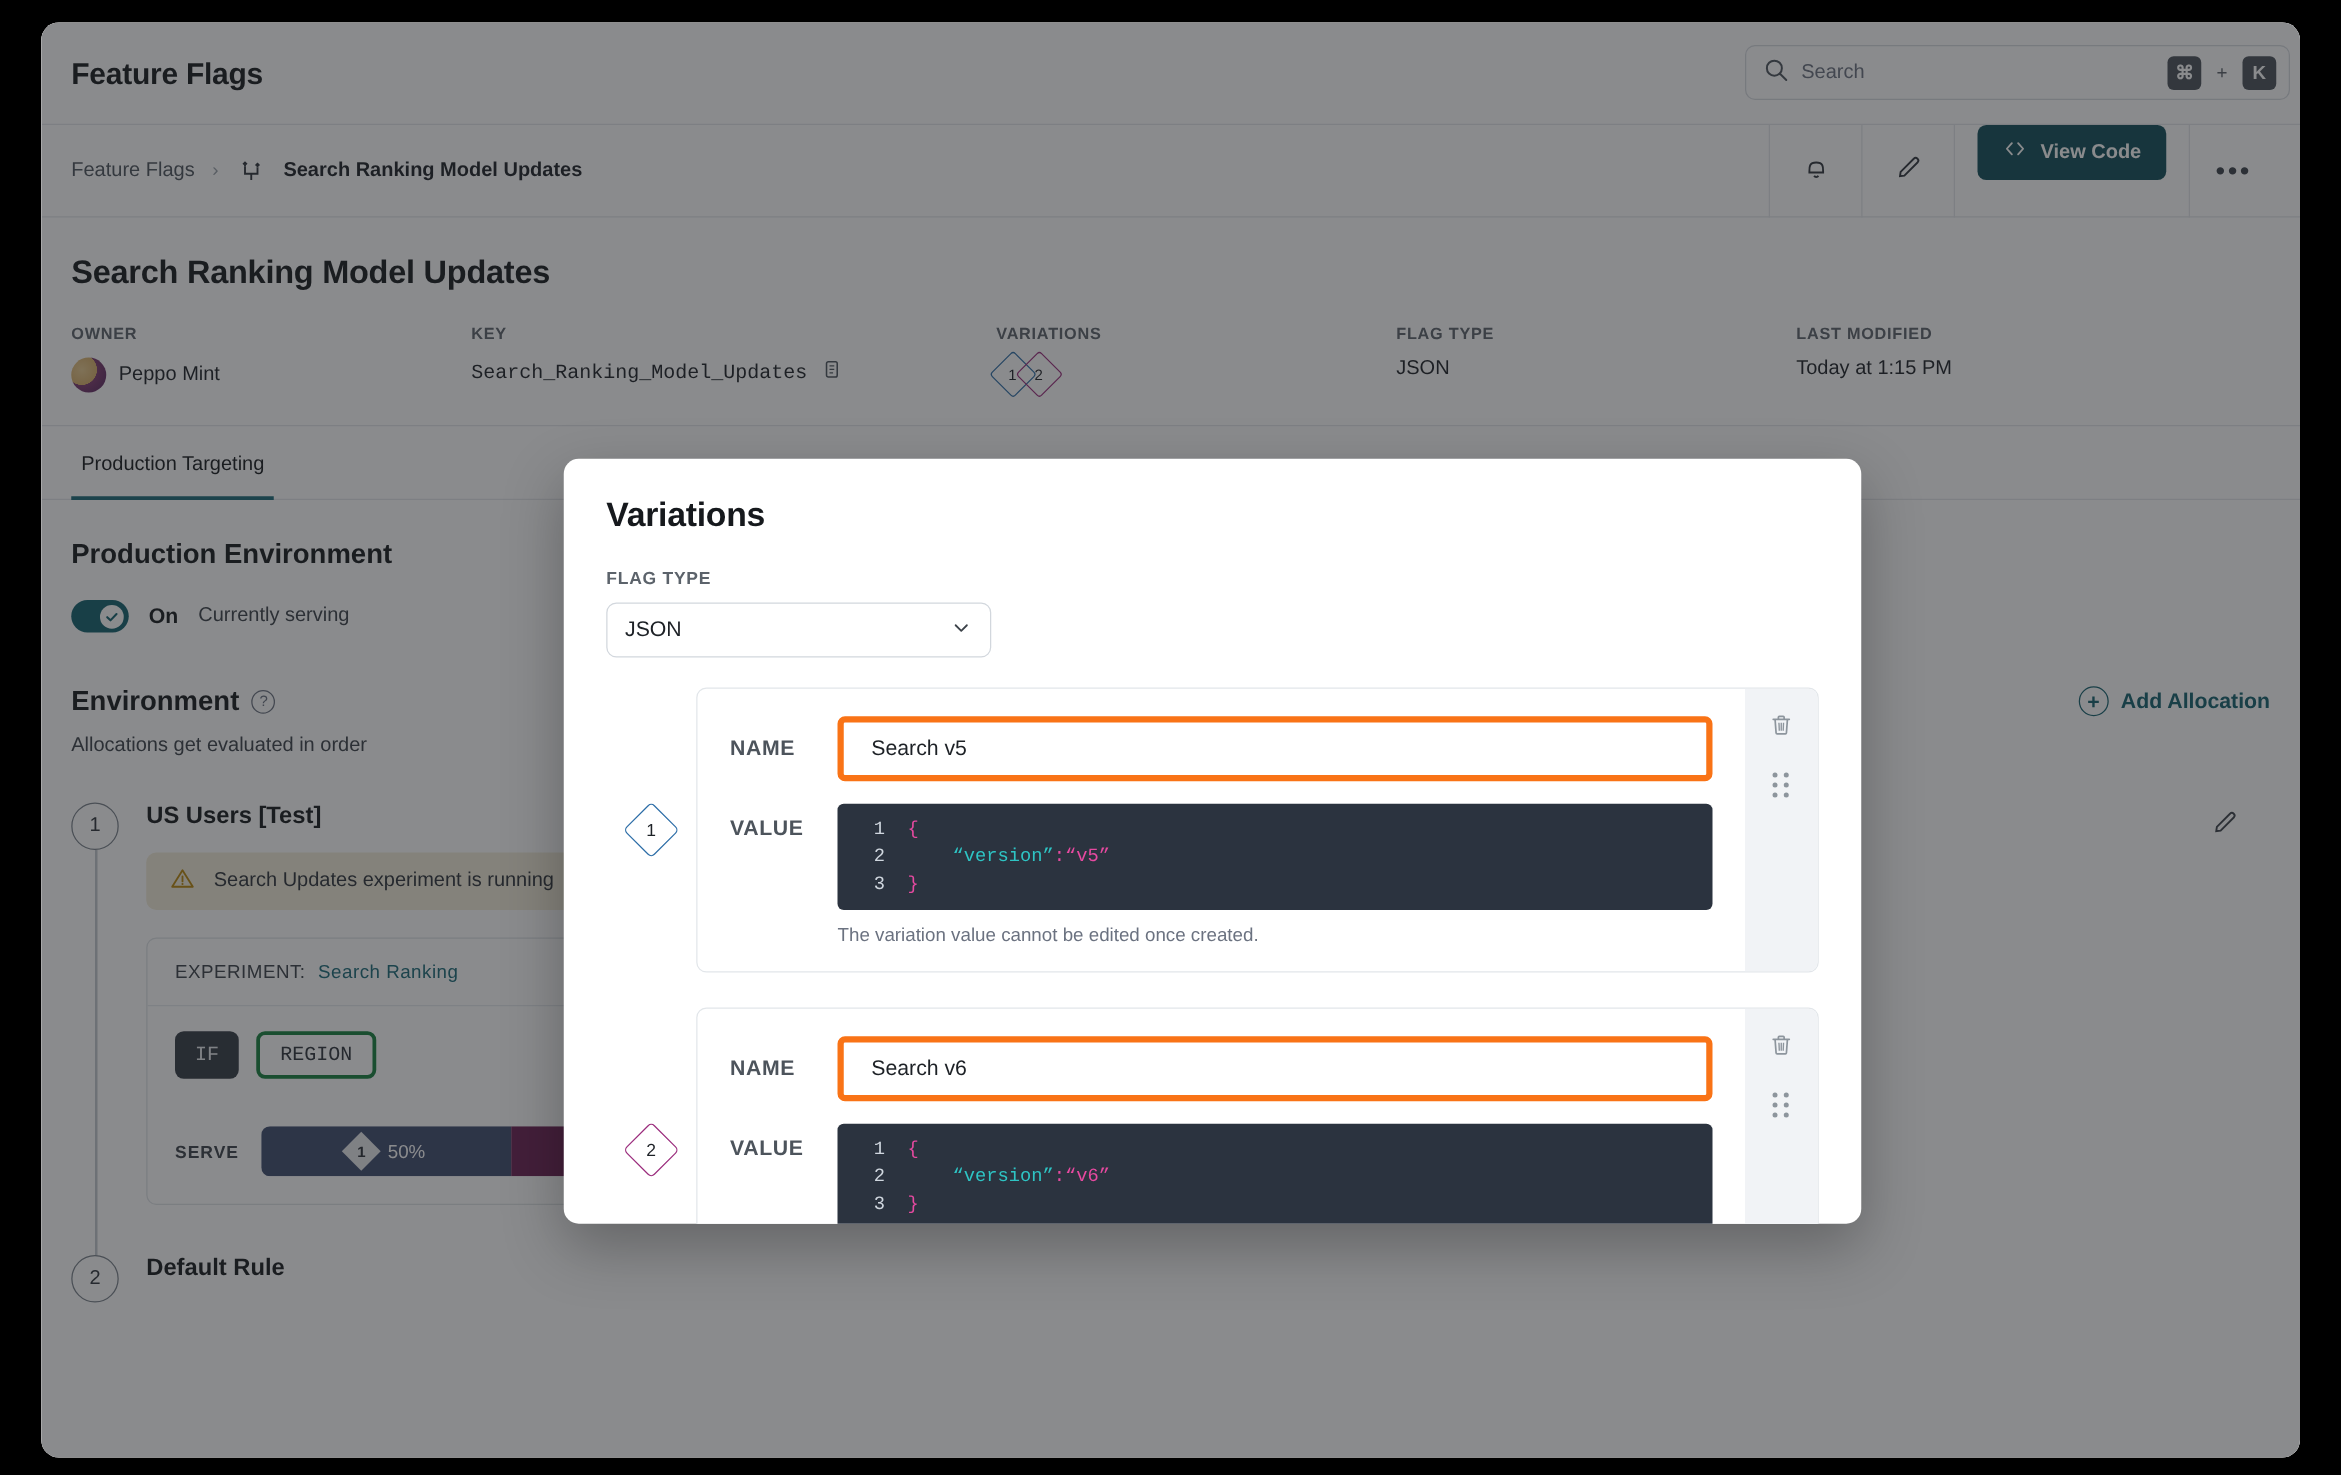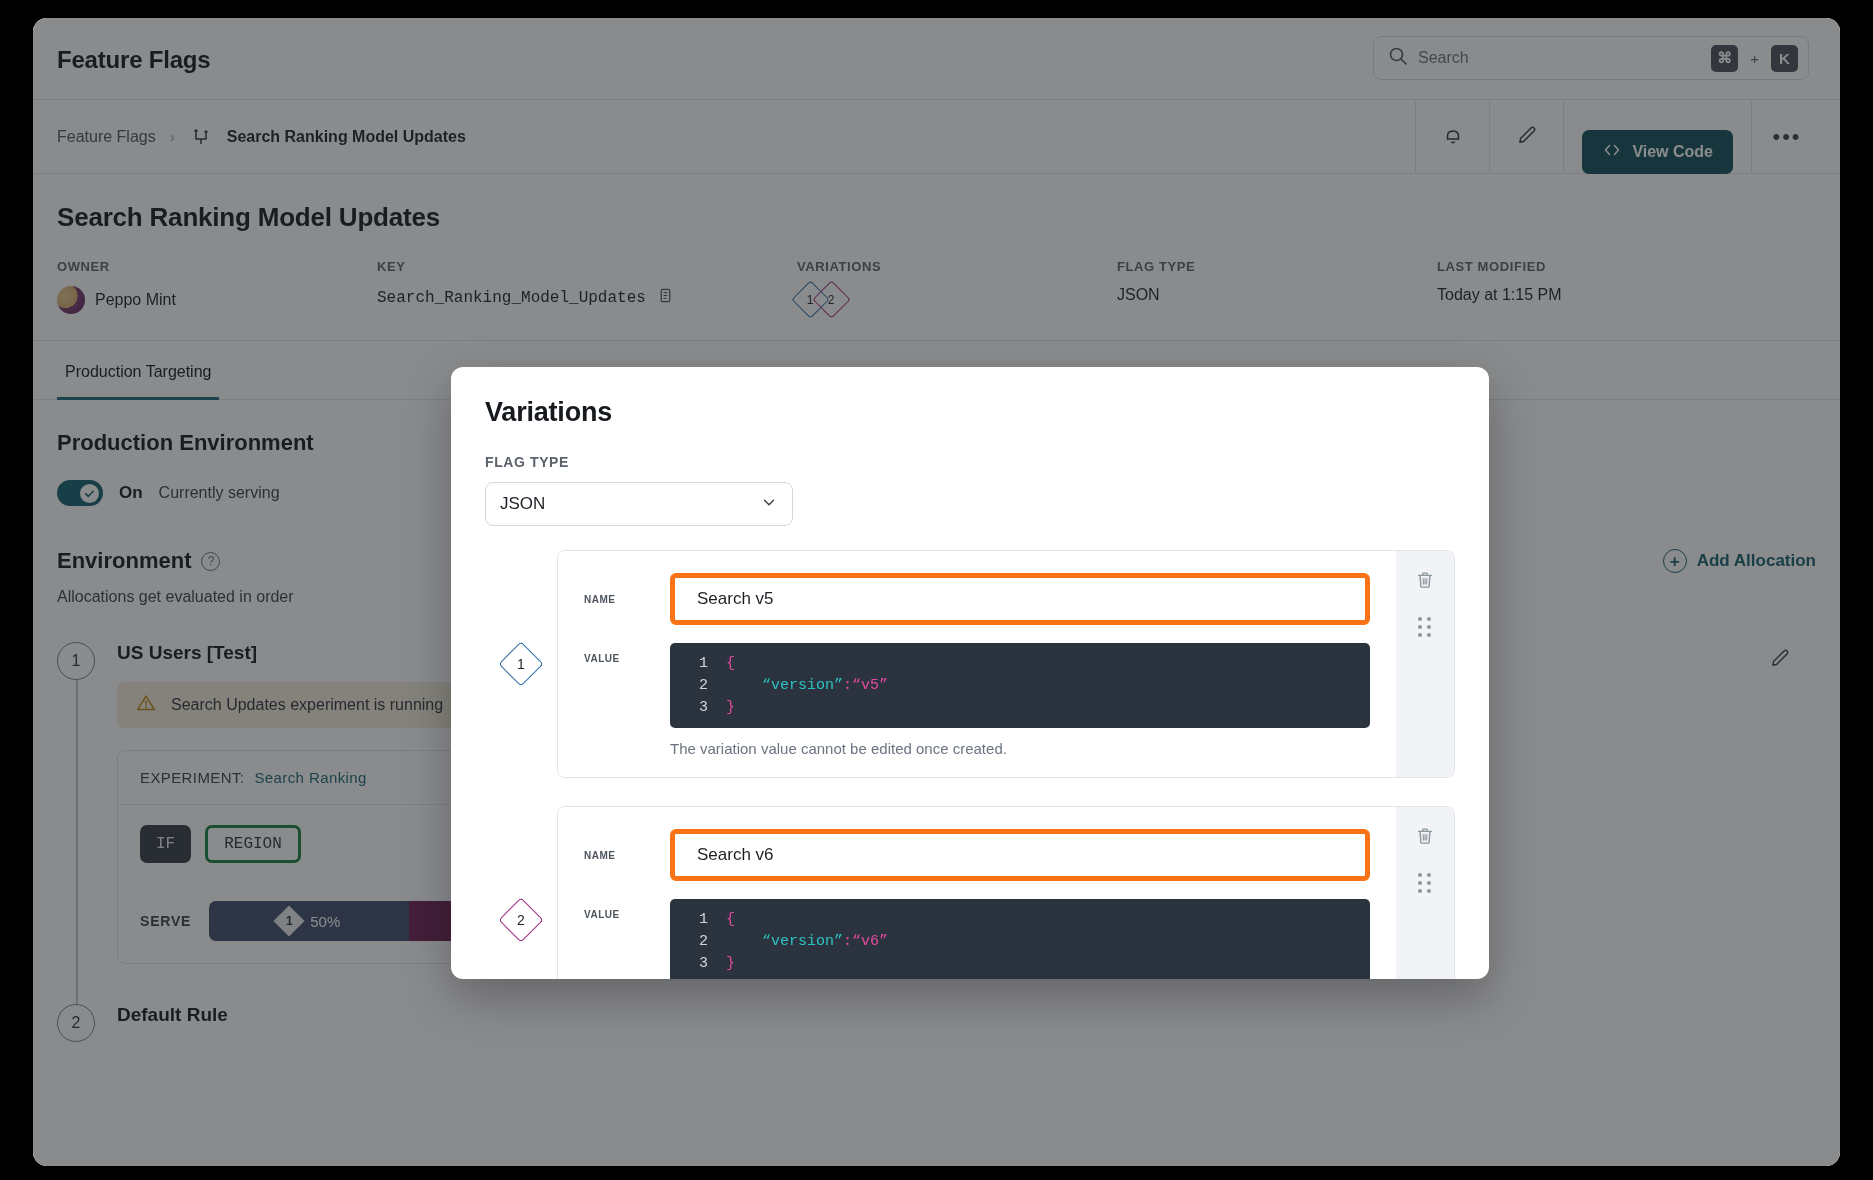--- a/index.html
+++ b/index.html
@@ -30,21 +30,21 @@
   .topbar {
     position: relative; height: 82px;
     border-bottom: 1px solid #e3e6ea;
   }
   .page-head-title {
     position: absolute; left: 24px; top: 28px;
     font-size: 24px; font-weight: 700; color: #16191d;
     letter-spacing: -0.2px;
   }
   .searchbox {
-    position: absolute; right: 31px; top: 18px;
+    position: absolute; right: 8px; top: 18px;
     width: 436px; height: 44px;
     border: 1px solid #d7dbe0; border-radius: 8px;
     display: flex; align-items: center; gap: 10px;
     padding: 0 10px 0 14px; background: #fff;
   }
   .searchbox .mag { flex: 0 0 auto; }
   .search-input {
     flex: 1 1 auto; border: none; outline: none;
     font-size: 16px; color: #3c4249; font-family: "Liberation Sans", sans-serif;
     background: transparent;
@@ -71,21 +71,21 @@
   .crumb-actions {
     position: absolute; right: 18px; top: 0; height: 100%;
     display: flex; align-items: center;
   }
   .icon-btn {
     width: 74px; height: 74px; display:flex; align-items:center; justify-content:center;
     border-left: 1px solid #e3e6ea;
     background: transparent;
   }
   .view-code-wrap {
-    height: 74px; display:flex; align-items:flex-end; padding: 0 18px;
+    height: 74px; display:flex; align-items:flex-start; padding: 0 18px;
     border-left: 1px solid #e3e6ea; border-right: 1px solid #e3e6ea;
   }
   .view-code {
     background: #104d58; color: #fff; border: none; border-radius: 7px;
     height: 44px; padding: 0 20px; display:flex; align-items:center; gap:10px;
     font-size: 16px; font-weight: 700; font-family:"Liberation Sans", sans-serif;
     cursor: pointer;
   }
   .dots-btn { width: 70px; height:74px; display:flex; align-items:center; justify-content:center; }
   .dots-btn span { letter-spacing: 2px; font-size: 22px; color:#3c4249; line-height:0.5;}
@@ -254,21 +254,21 @@
   .var-badge.v2 { border-color: #9c2f7e; }
 
   .var-card {
     flex: 1 1 auto; border: 1px solid #e2e6ea; border-radius: 8px;
     display: flex; background: #fff; overflow: hidden;
   }
   .var-body { flex: 1 1 auto; padding: 22px 26px 20px 26px; }
   .field-row { display: flex; align-items: center; gap: 22px; }
   .field-label {
     width: 64px; flex: 0 0 auto;
-    font-size: 10px; font-weight: 700; color: #4d545c; letter-spacing: 0.5px;
+    font-size: 17px; font-weight: 700; color: #4d545c; letter-spacing: 0.5px;
   }
   .name-input {
     flex: 1 1 auto; height: 52px; border: 5px solid #f97316; border-radius: 6px;
     padding: 0 22px; font-size: 17px; color: #1d2126;
     font-family: "Liberation Sans", sans-serif; outline: none;
   }
   .field-row.value-row { align-items: flex-start; margin-top: 18px; }
   .field-row.value-row .field-label { padding-top: 10px; }
   .code-box {
     flex: 1 1 auto; background: #2b333f; border-radius: 5px;

